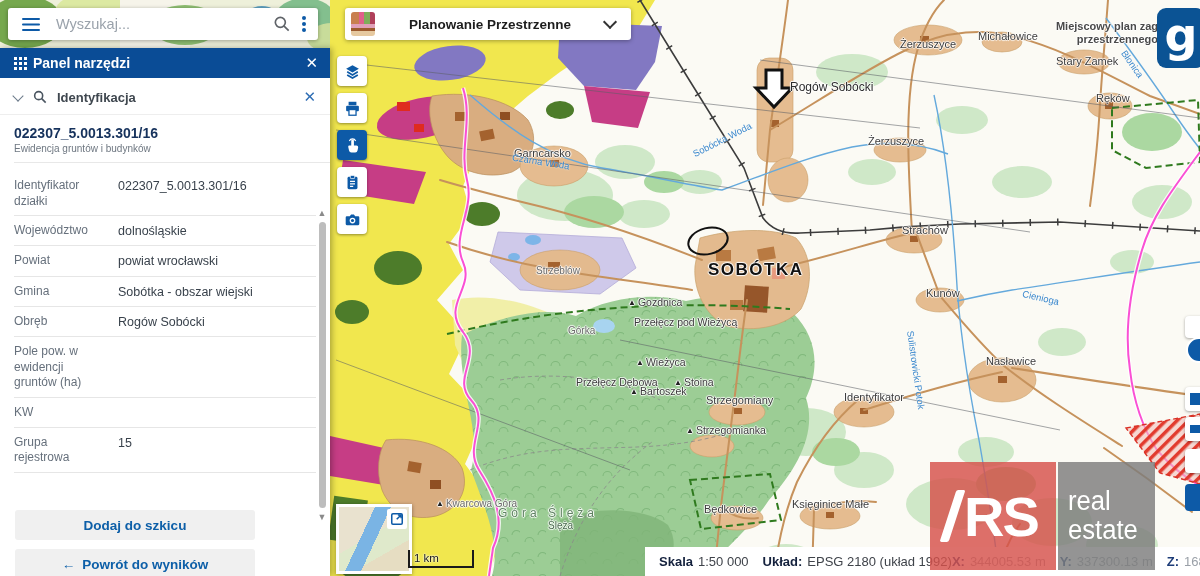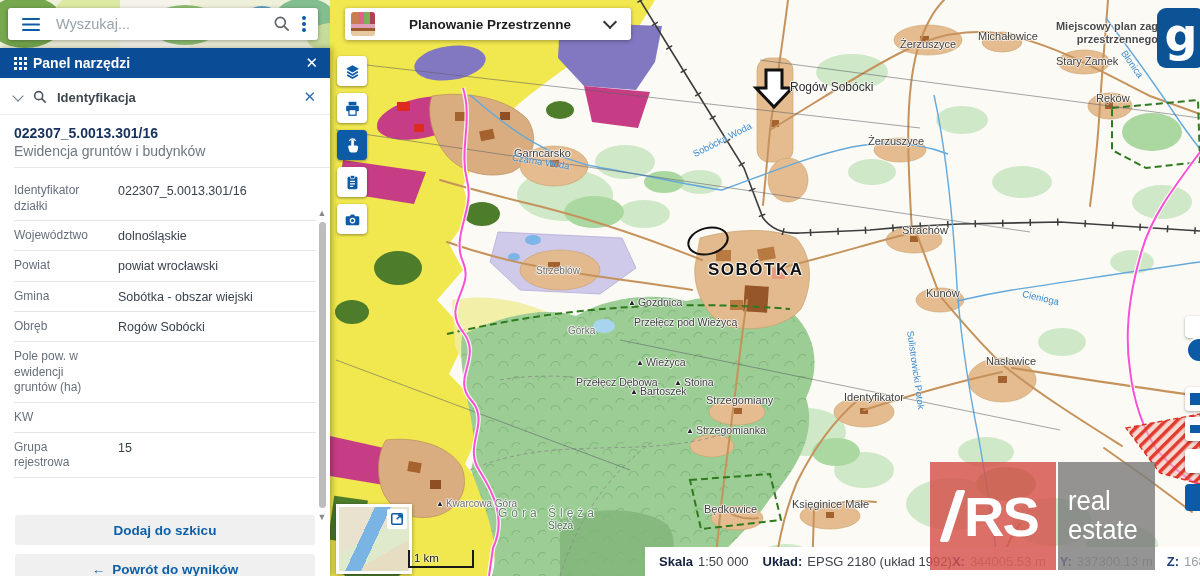--- a/index.html
+++ b/index.html
@@ -48,30 +48,30 @@
   .grid-dots{width:3px;height:3px;background:#fff;margin:0 16px 0 14px;position:relative;top:-5px;
     box-shadow:5px 0 #fff,10px 0 #fff,0 5px #fff,5px 5px #fff,10px 5px #fff,0 10px #fff,5px 10px #fff,10px 10px #fff;}
   .panel-title{font-size:14px;font-weight:bold;flex:1;}
   .x-btn{font-size:15px;color:#fff;margin-right:12px;cursor:pointer;font-weight:bold;}
   .section-row{display:flex;align-items:center;height:34px;border-bottom:1px solid #eee;margin-top:2px;}
   .chev-sm{width:7px;height:7px;border-right:1.8px solid #6b7a8a;border-bottom:1.8px solid #6b7a8a;
     transform:rotate(45deg);margin:-3px 10px 0 14px;}
   .section-title{font-size:13px;font-weight:bold;color:#3f474f;margin-left:9px;flex:1;}
   .x-blue{color:#2e6db4;font-size:15px;margin-right:14px;font-weight:bold;cursor:pointer;}
   .result-id{font-size:14px;font-weight:bold;color:#16325c;margin:10px 0 2px 14px;}
-  .result-sub{font-size:14px;color:#6e7781;margin:2px 0 8px 14px;border-bottom:1px solid #e8e8e8;padding-bottom:8px;}
+  .result-sub{font-size:10px;color:#6e7781;margin:2px 0 8px 14px;border-bottom:1px solid #e8e8e8;padding-bottom:8px;}
   .attrs{margin:0 14px 0 14px;height:330px;overflow:hidden;position:relative;}
   .arow{display:flex;padding:7px 0 6px 0;border-bottom:1px solid #e6e6e6;}
   .alabel{width:92px;min-width:92px;font-size:12px;color:#66707c;line-height:1.3;margin-right:12px;}
   .avalue{font-size:12.5px;color:#39424c;line-height:1.3;}
   .scrollbar{position:absolute;right:3px;top:160px;height:326px;width:10px;z-index:5;}
   .scroll-arrow{color:#8a8a8a;font-size:9px;text-align:center;line-height:10px;cursor:pointer;}
   .scroll-thumb{width:7px;background:#bdbdbd;border-radius:4px;height:286px;margin:4px auto;}
   .panel-btn{margin:9px 15px 0 15px;height:30px;background:#f0f0f0;border-radius:3px;border:none;
-    width:300px;display:flex;align-items:center;justify-content:center;cursor:pointer;
+    width:240px;display:flex;align-items:center;justify-content:center;cursor:pointer;
     font-size:13.5px;font-weight:bold;color:#0d5fa8;font-family:inherit;gap:7px;}
   
   .toolcol{left:337px;top:56px;z-index:40;}
   .tool-btn{width:30px;height:30px;background:#fff;border-radius:4px;margin-bottom:7px;
     box-shadow:0 1px 3px rgba(0,0,0,.4);display:flex;align-items:center;justify-content:center;cursor:pointer;}
   .tool-btn.active{background:#0d5aa7;}
   
   .g-logo{left:1157px;top:8px;width:48px;height:60px;background:#0b5394;border-radius:9px;z-index:45;
     color:#fff;font-size:46px;font-weight:bold;display:flex;align-items:center;justify-content:center;
     font-family:"DejaVu Sans",sans-serif;padding-bottom:6px;box-sizing:border-box;}

